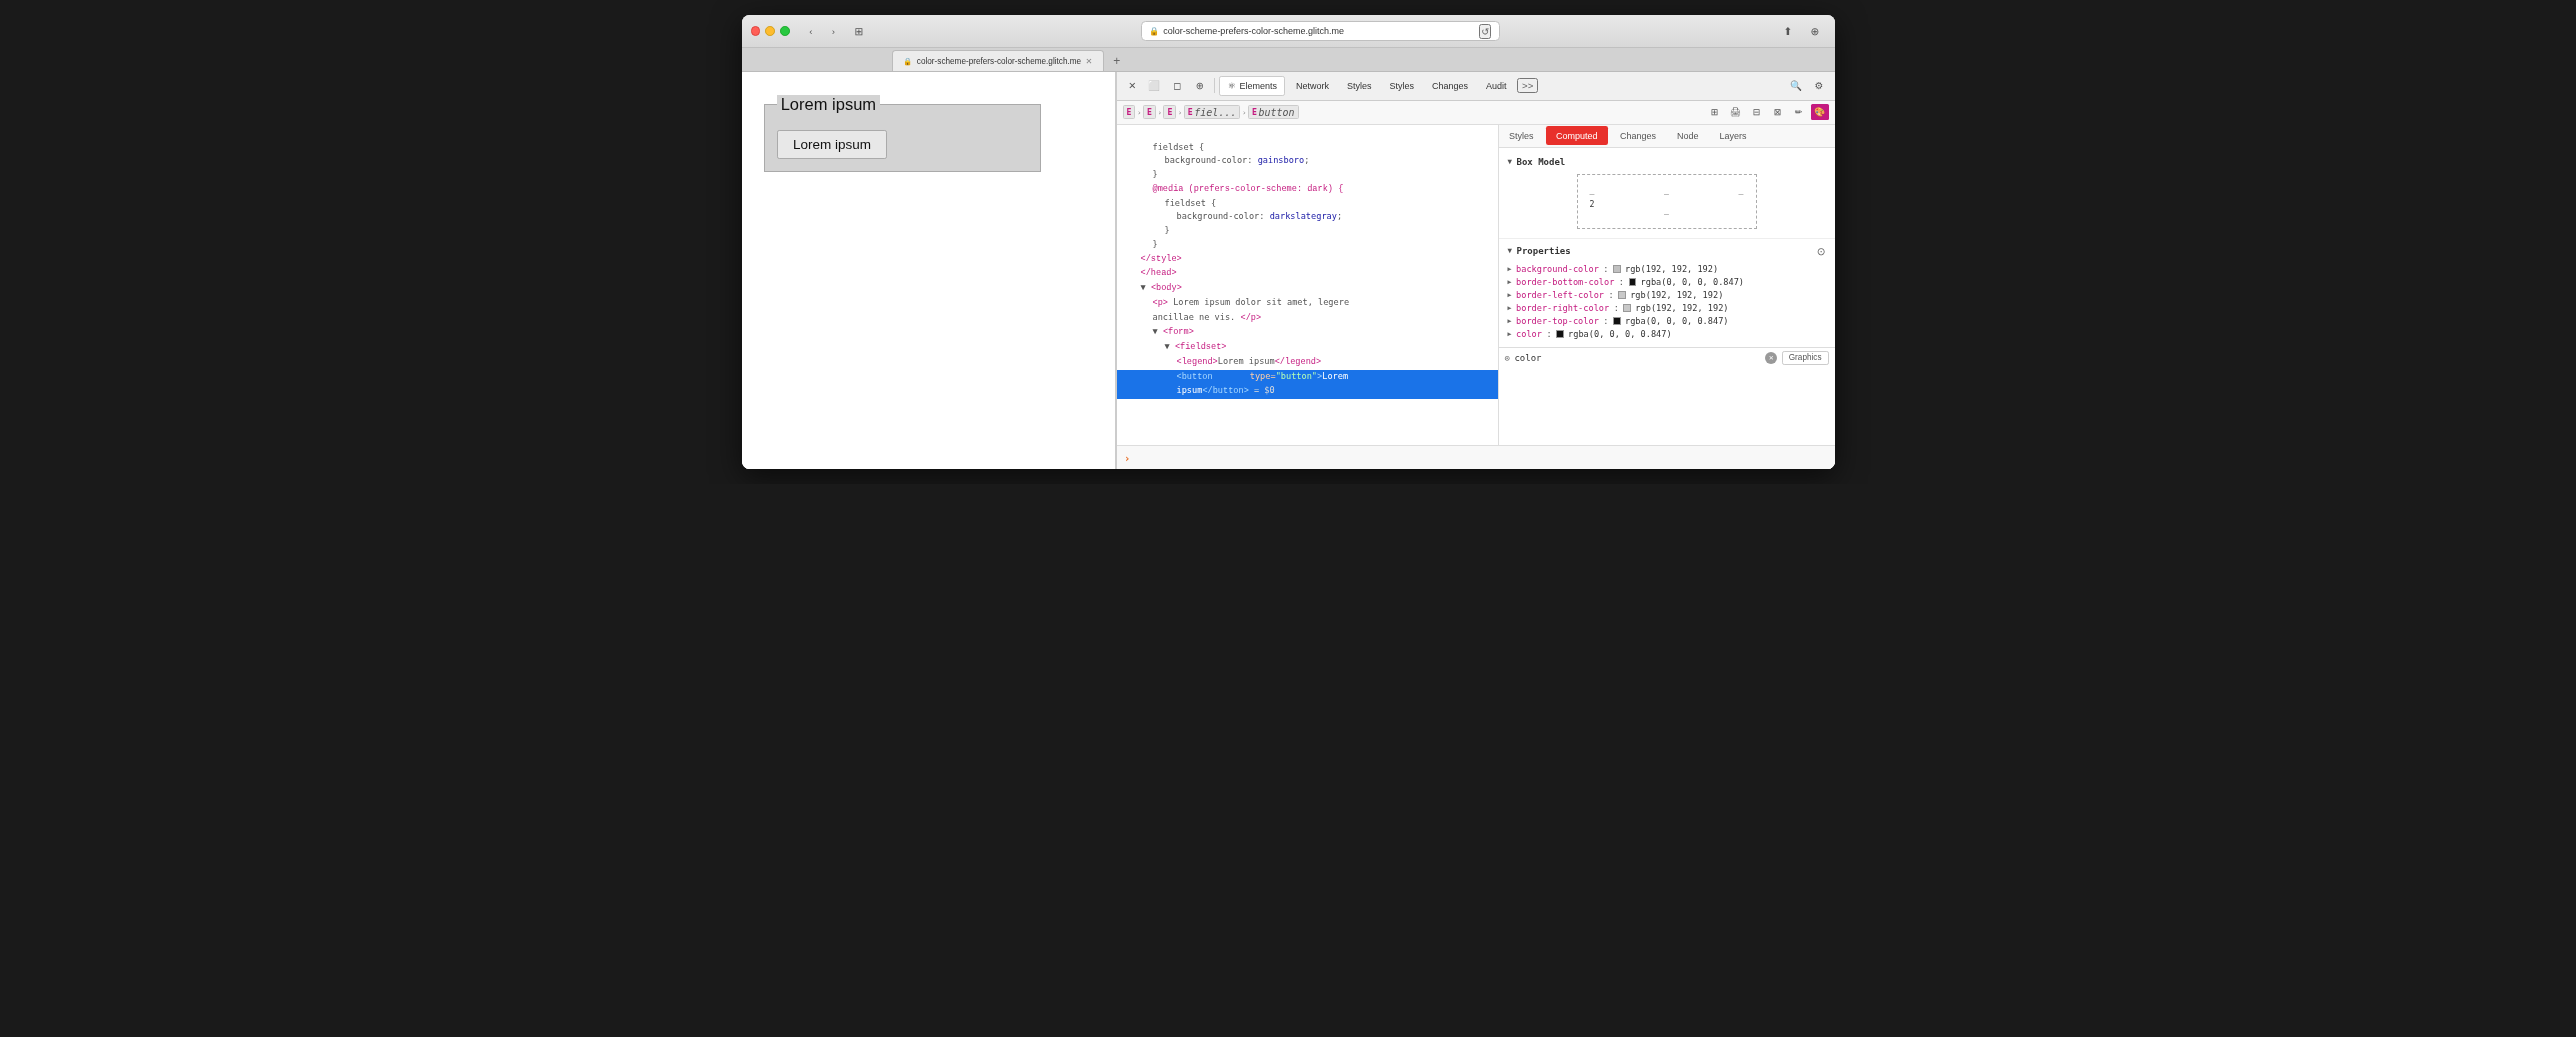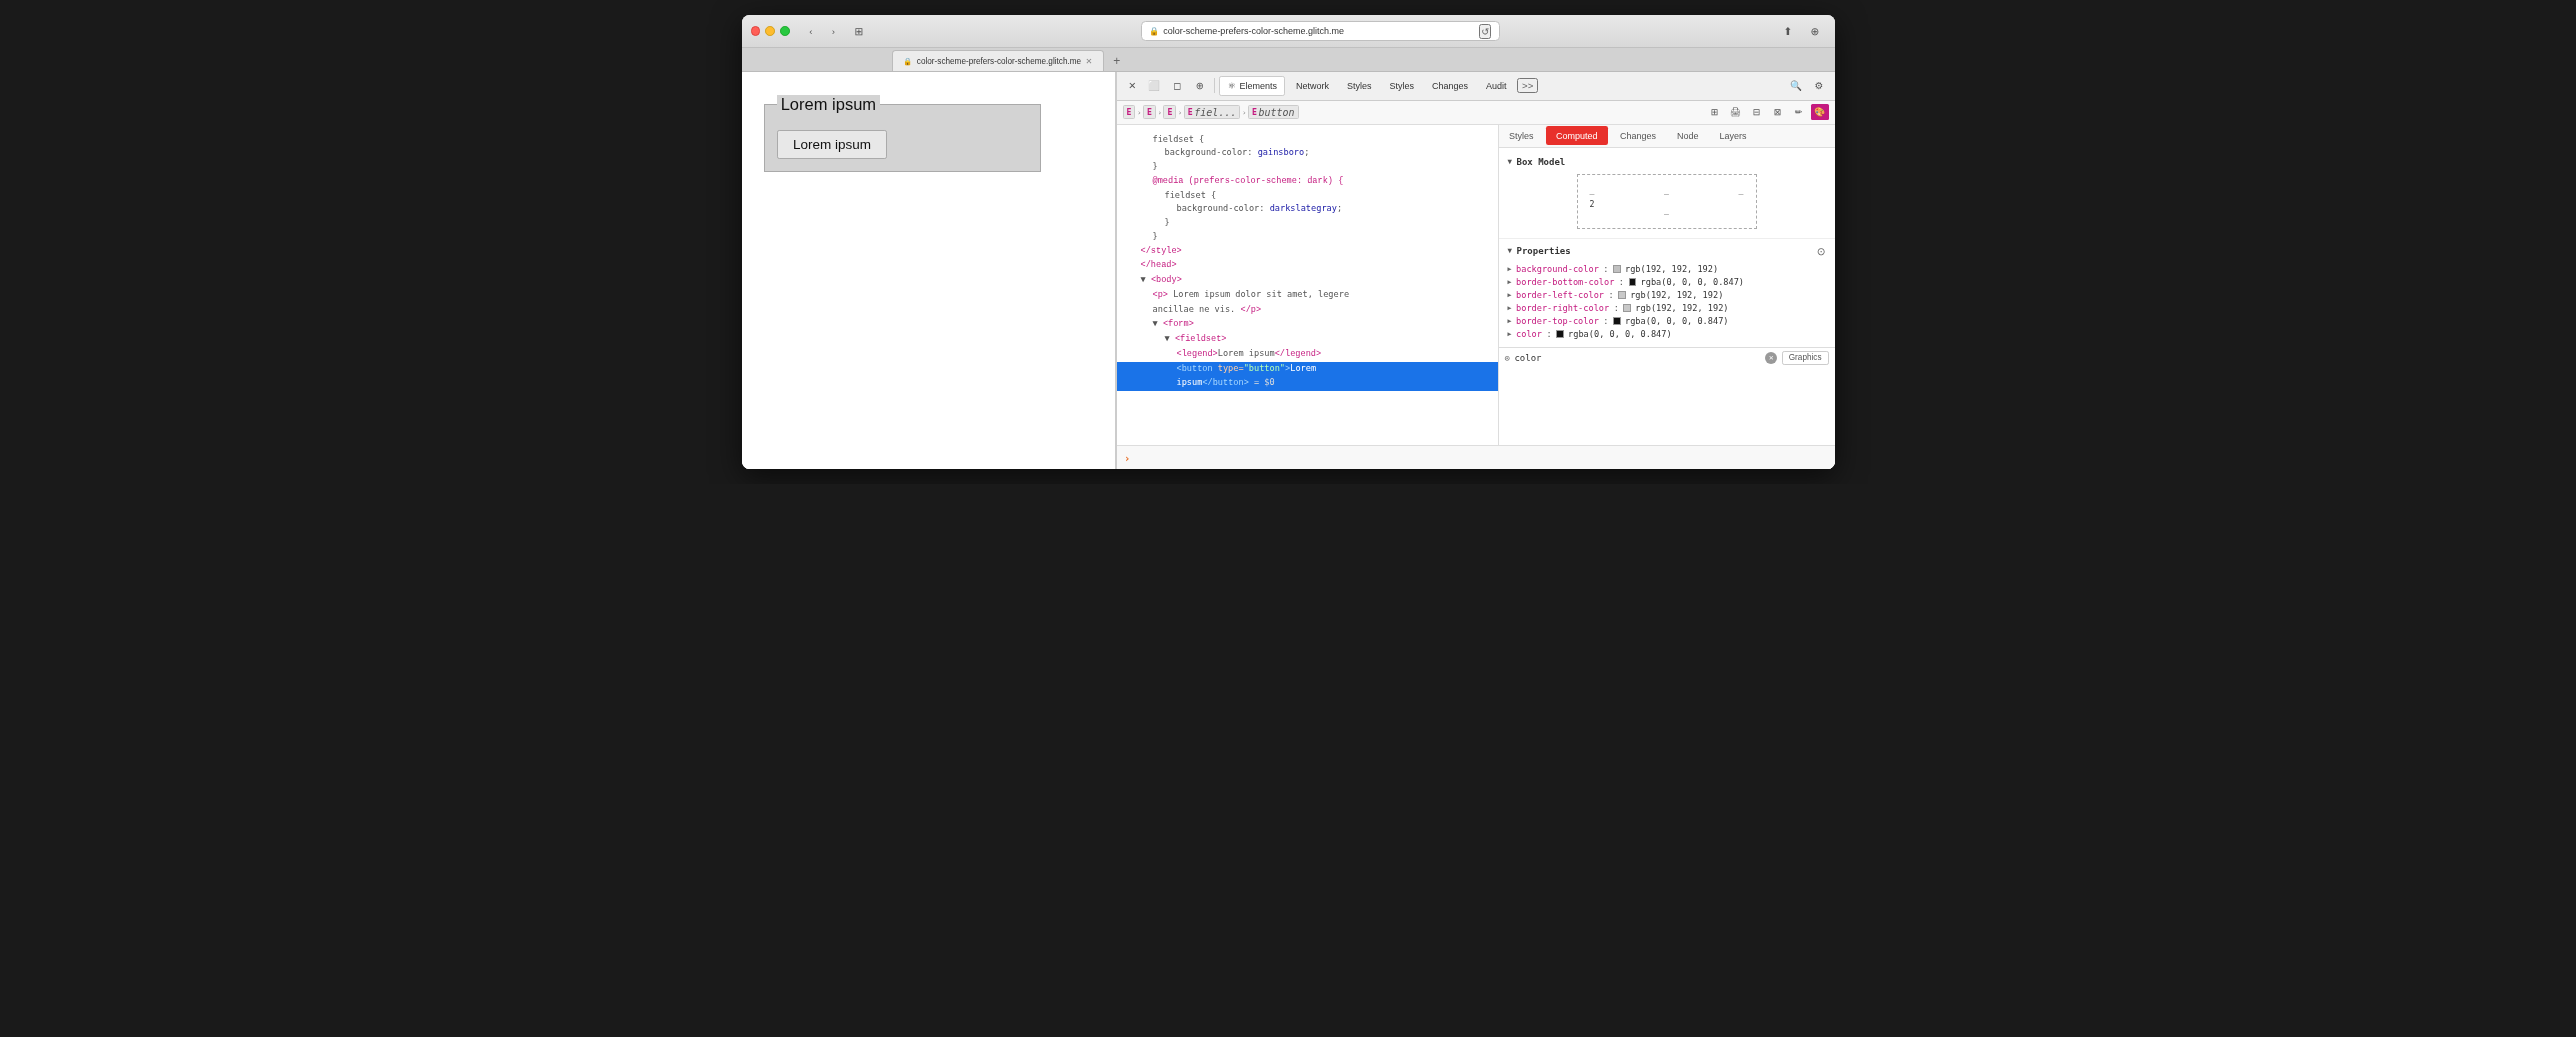--- a/index.html
+++ b/index.html
@@ -235,21 +235,21 @@
     .devtools-content {
       display: flex;
       flex: 1;
       overflow: hidden;
     }
 
     
     .code-panel {
       width: 382px;
       overflow-y: scroll;
-      padding: 8px 0;
+      padding: 16px 0;
       background: white;
       border-right: 0.7px solid #ddd;
       font-size: 9px;
       line-height: 1.6;
     }
     .code-panel::-webkit-scrollbar { width: 6px; }
     .code-panel::-webkit-scrollbar-track { background: #f0f0f0; }
     .code-panel::-webkit-scrollbar-thumb { background: #ccc; border-radius: 3px; }
 
     .code-line {
@@ -258,21 +258,21 @@
       font-family: 'Menlo', monospace;
       font-size: 8.6px;
     }
     .code-line.selected { background: #1a73e8; color: white; }
     .code-line.selected .tag { color: #a8d8ff; }
     .code-line.selected .attr { color: #ffcfa8; }
     .code-line.selected .val { color: #b5ffb5; }
     .code-line.selected .dollar { color: #ddd; }
 
     .tag { color: #c41a7f; font-family: Liberation Mono, monospace; }
-    .attr { color: #994500; }
+    .attr { color: #994500; margin-left: 32px; }
     .val { color: #1a1aa6; }
     .prop { color: #555; }
     .prop-val { color: #1a1aa6; }
     .tree-arrow { color: #555; cursor: pointer; }
     .indent1 { padding-left: 24px; }
     .indent2 { padding-left: 36px; }
     .indent3 { padding-left: 48px; }
     .indent4 { padding-left: 60px; }
 
     

